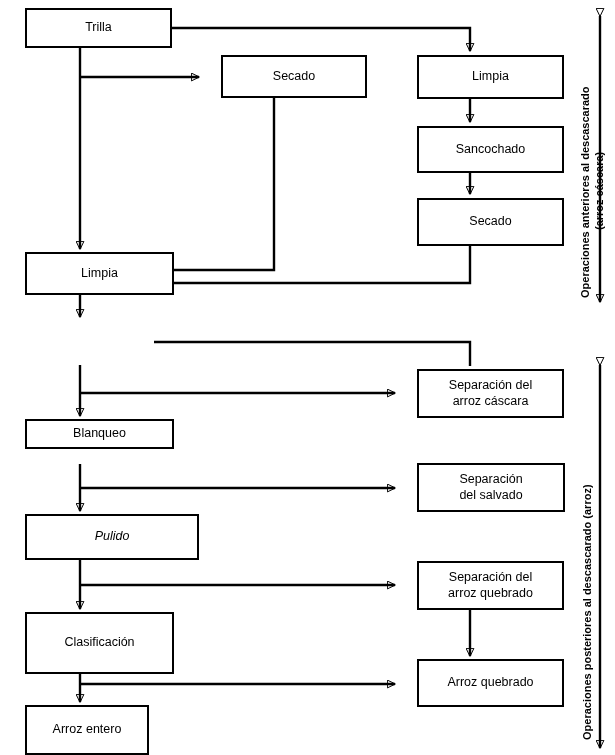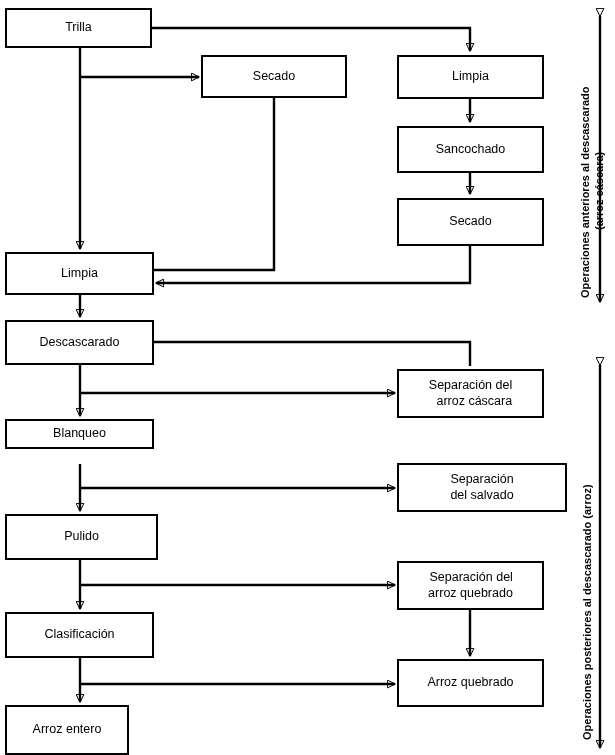--- a/index.html
+++ b/index.html
@@ -16,25 +16,26 @@
     overflow: hidden;
   }
   .node {
     position: absolute;
     box-sizing: border-box;
     border: 2px solid #000000;
     background: #ffffff;
     display: flex;
     align-items: center;
     justify-content: center;
-    text-align: right;
+    text-align: center;
     line-height: 1.25;
     color: #000000;
     font-size: 12.5px;
     z-index: 5;
+    margin-left: 20px;
   }
   .node .lbl { display: block; white-space: pre-line; }
   .bracket-label {
     position: absolute;
     color: #000000;
     font-size: 11px;
     font-weight: bold;
     white-space: nowrap;
     transform-origin: 0 0;
     z-index: 4;
@@ -118,46 +119,43 @@
   </div>
 
   <div class="node" style="left:397px; top:198px; width:147px; height:48px;">
     <span class="lbl">Secado</span>
   </div>
 
   <div class="node" style="left:5px; top:252px; width:149px; height:43px;">
     <span class="lbl">Limpia</span>
   </div>
 
-  <div class="node" style="left:5px; top:320px; width:149px; height:45px;">
-    <span class="lbl">Descascarado</span>
-  </div>
 
   <div class="node" style="left:5px; top:419px; width:149px; height:30px;">
     <span class="lbl">Blanqueo</span>
   </div>
 
-  <div class="node" style="left:5px; top:514px; width:153px; height:46px;">
+  <div class="node" style="left:5px; top:514px; width:174px; height:46px;font-style:italic;">
     <span class="lbl">Pulido</span>
   </div>
 
-  <div class="node" style="left:5px; top:612px; width:149px; height:46px;">
+  <div class="node" style="left:5px; top:612px; width:149px; height:62px;">
     <span class="lbl">Clasificación</span>
   </div>
 
   <div class="node" style="left:5px; top:705px; width:124px; height:50px;">
     <span class="lbl">Arroz entero</span>
   </div>
 
   <div class="node" style="left:397px; top:369px; width:147px; height:49px;">
     <span class="lbl">Separación del
 arroz cáscara</span>
   </div>
 
-  <div class="node" style="left:397px; top:463px; width:170px; height:49px;">
+  <div class="node" style="left:397px; top:463px; width:148px; height:49px;">
     <span class="lbl">Separación
 del salvado</span>
   </div>
 
   <div class="node" style="left:397px; top:561px; width:147px; height:49px;">
     <span class="lbl">Separación del
 arroz quebrado</span>
   </div>
 
   <div class="node" style="left:397px; top:659px; width:147px; height:48px;">

